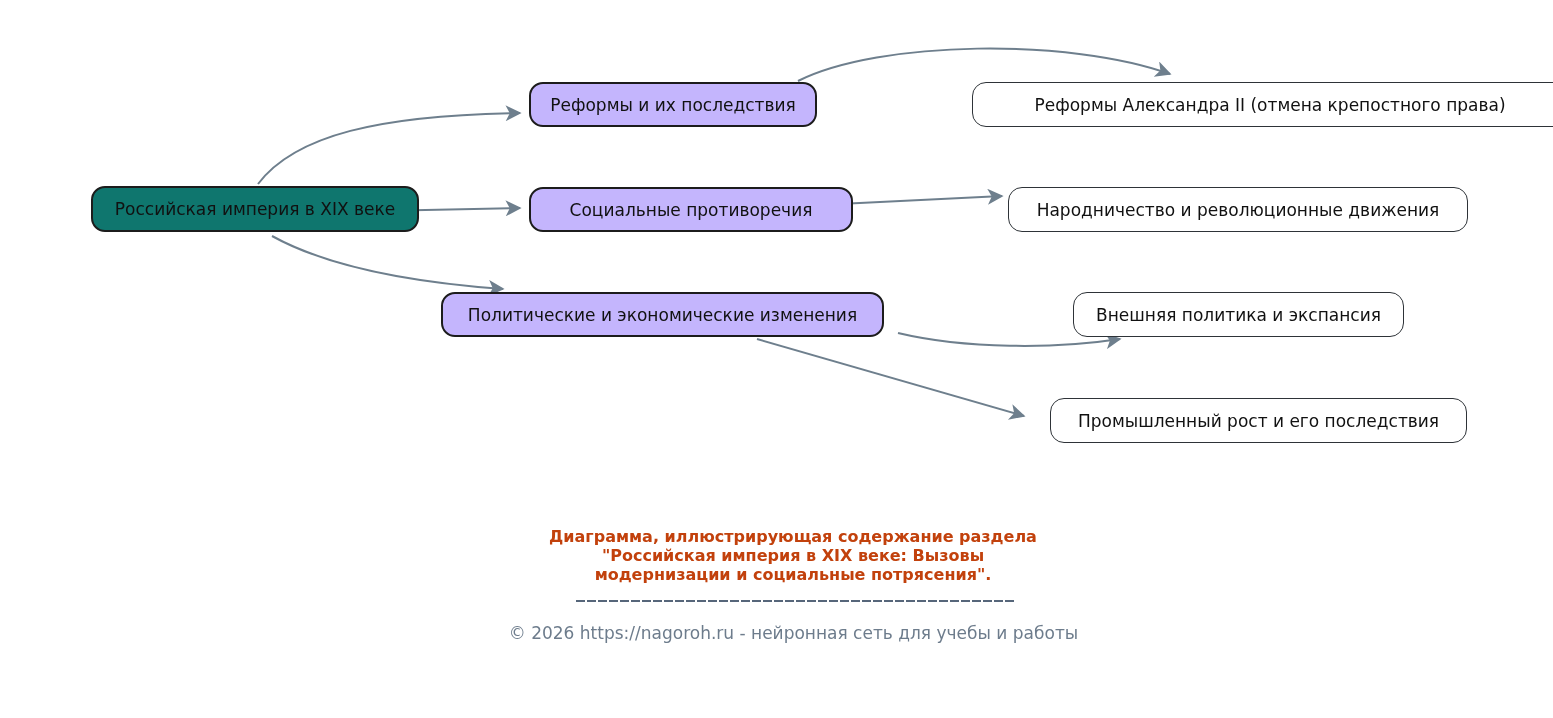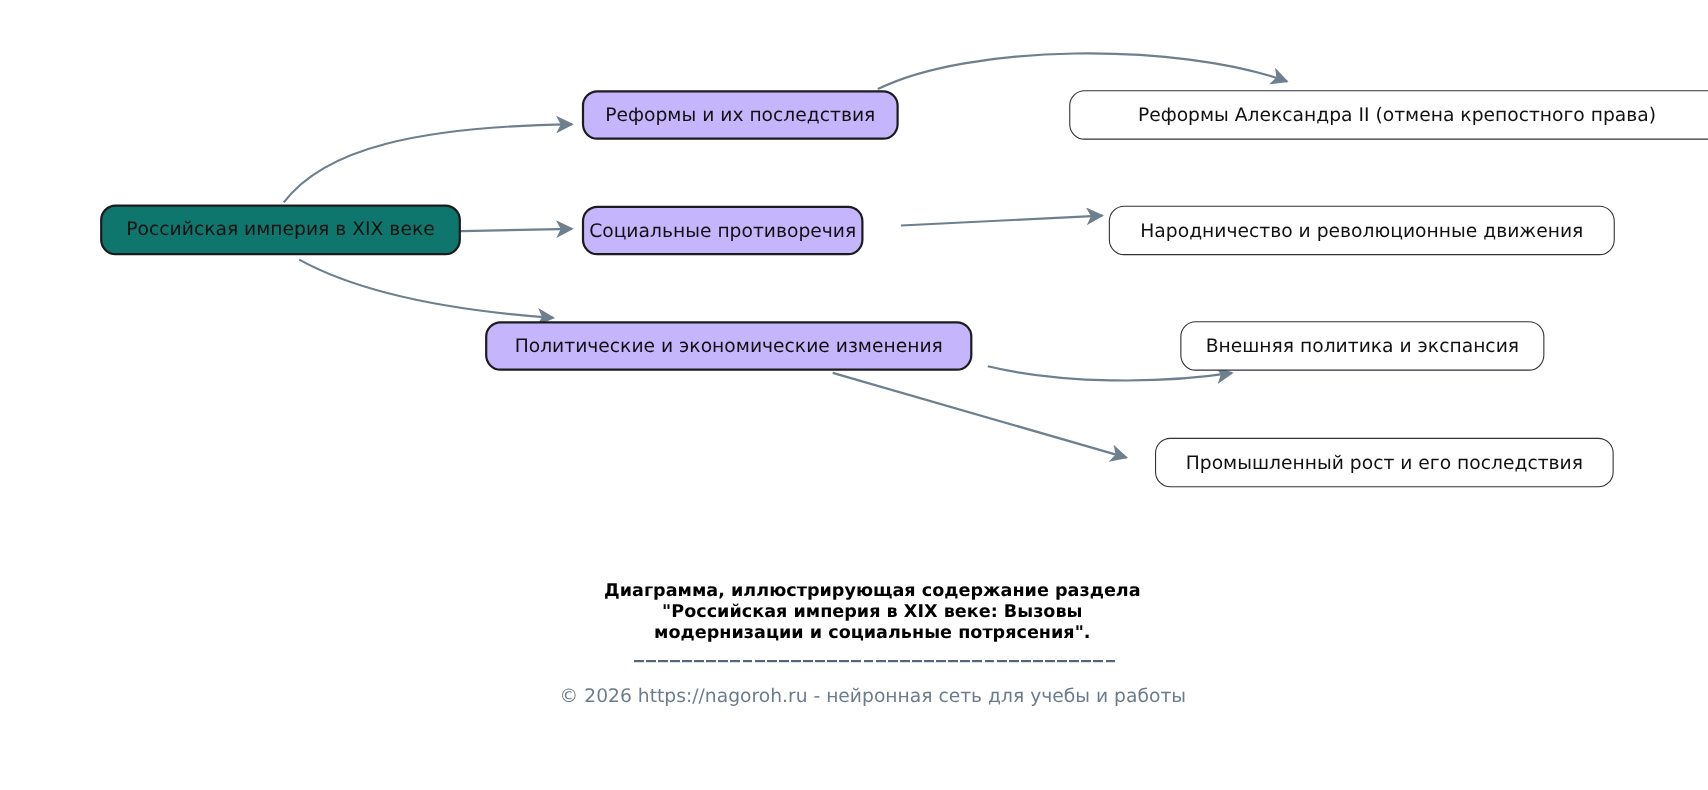--- a/index.html
+++ b/index.html
@@ -37,34 +37,34 @@
   .node-branch {
     background: #c4b5fd;
     border: 2px solid #1c1c1c;
   }
   .node-leaf {
     background: #ffffff;
     border: 1.5px solid #2e3338;
   }
   .pos-root   { left: 47px;   top: 186px; width: 328px; height: 46px; }
   .pos-b1     { left: 529px;  top: 82px;  width: 288px; height: 45px; }
-  .pos-b2     { left: 529px;  top: 187px; width: 256px; height: 45px; }
+  .pos-b2     { left: 529px;  top: 187px; width: 324px; height: 45px; }
   .pos-b3     { left: 441px;  top: 292px; width: 443px; height: 45px; }
   .pos-w1     { left: 972px;  top: 82px;  width: 596px; height: 45px; }
   .pos-w2     { left: 1008px; top: 187px; width: 460px; height: 45px; }
   .pos-w3     { left: 1073px; top: 292px; width: 331px; height: 45px; }
   .pos-w4     { left: 1030px; top: 398px; width: 417px; height: 45px; margin-left: 20px; }
   .caption {
     position: absolute;
     left: 493px; top: 527px; width: 600px;
     text-align: center;
     font-size: 16px;
     font-weight: bold;
     line-height: 19px;
-    color: #000000;
+    color: #c2410c;
   }
   .divider {
     position: absolute;
     left: 576px; top: 600px;
     width: 438px; height: 2px;
     background: repeating-linear-gradient(to right, #56667a 0 9px, transparent 9px 11px);
   }
   .footer {
     position: absolute;
     left: 0; top: 623px; width: 1587px;

